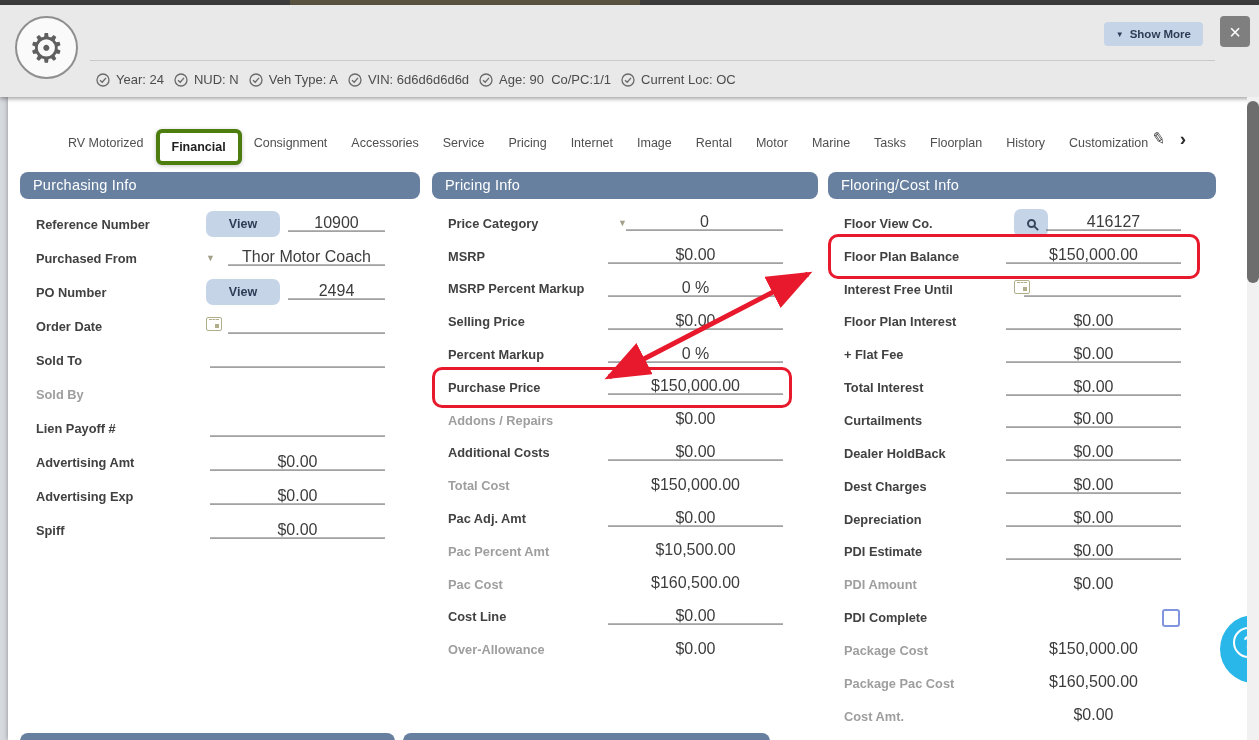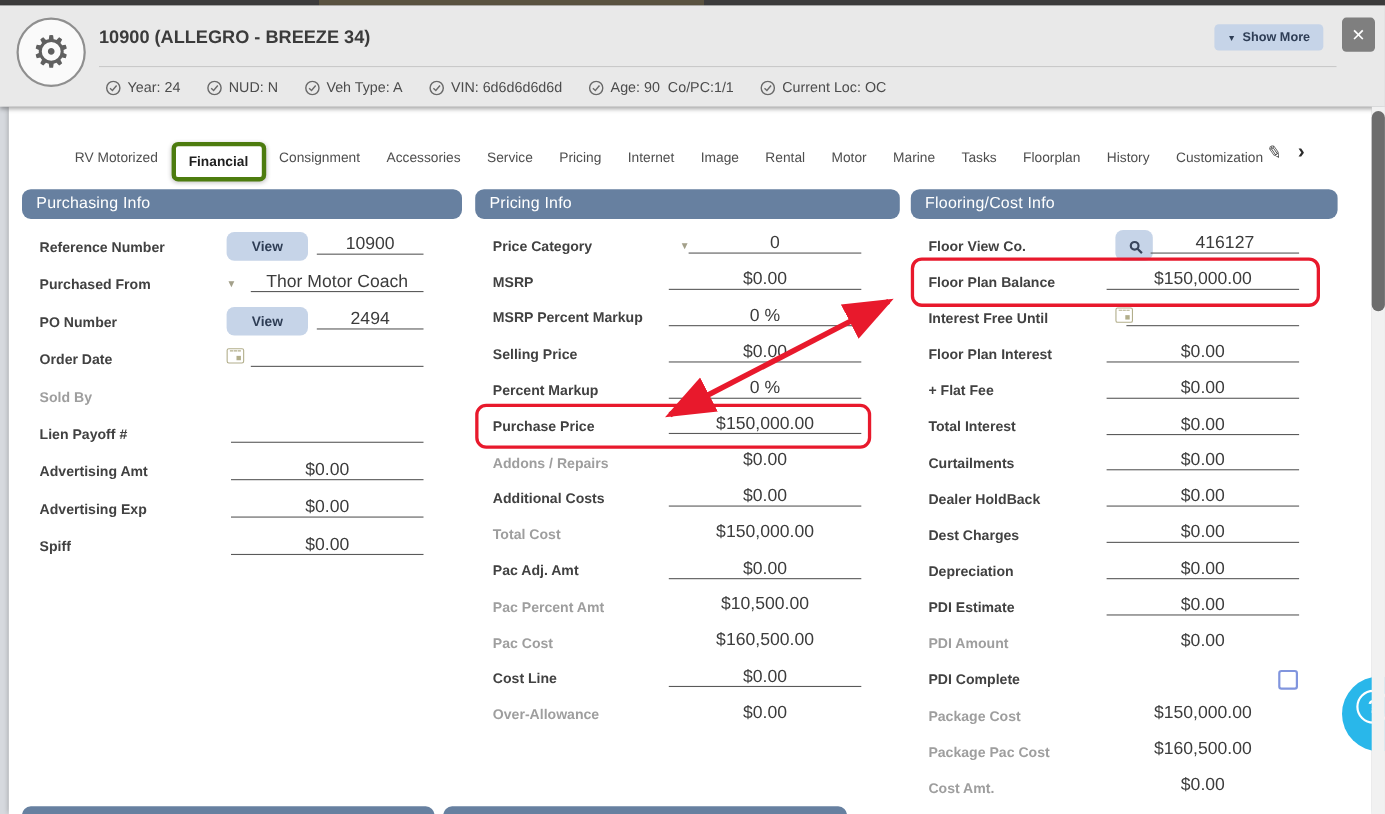--- a/index.html
+++ b/index.html
@@ -20,21 +20,21 @@
     background-image:linear-gradient(90deg,#3c3c3c 0 290px,#5a5340 290px 640px,#3c3c3c 640px)}
 
   
   .hdr{position:absolute;left:0;top:5px;width:1259px;height:92px;background:#e9e9e9;
     box-shadow:0 2px 4px rgba(0,0,0,.35);z-index:3}
   .logo{position:absolute;left:15px;top:11px;width:63px;height:63px;border:2px solid #8f8f8f;
     border-radius:50%;background:#fafafa;display:flex;align-items:center;justify-content:center}
   .logo .gear{font-family:"DejaVu Sans",sans-serif;font-size:40px;color:#5f5f5f;line-height:1}
   .hdr-title{position:absolute;left:90px;top:20px;font-size:16.5px;font-weight:bold;color:#3b3b3b}
   .hdr-rule{position:absolute;left:90px;top:55px;width:1125px;height:1px;background:#c9c9c9}
-  .badges{position:absolute;left:96px;top:67px;display:flex;gap:24px;align-items:center}
+  .badges{position:absolute;left:96px;top:67px;display:flex;gap:10px;align-items:center}
   .badge{display:flex;align-items:center;gap:6px;font-size:13px;color:#4c4c4c;white-space:pre}
   .badge svg{flex:0 0 auto}
   .showmore{position:absolute;right:56px;top:17px;height:24px;padding:0 12px;border:none;
     background:var(--btn-blue);border-radius:4px;color:var(--btn-text);font-weight:bold;
     font-size:11.5px;display:flex;align-items:center;gap:6px;cursor:pointer;font-family:inherit}
   .showmore .caret{font-size:8px}
   .closebtn{position:absolute;right:9px;top:11px;width:30px;height:31px;background:#7f7f7f;
     border:none;border-radius:4px;color:#fff;font-size:20px;line-height:1;cursor:pointer;font-family:inherit}
 
   
@@ -112,21 +112,20 @@
 </style>
 </head>
 <body>
 
 <div class="top-strip"></div>
 
 <div class="hdr">
   <div class="logo">
     <span class="gear">⚙</span>
   </div>
-  <div class="hdr-title">10900 (ALLEGRO - BREEZE 34)</div>
   <button class="showmore">
     <span class="caret">▼</span>
     <span>Show More</span>
   </button>
   <button class="closebtn">×</button>
   <div class="hdr-rule"></div>
   <div class="badges">
     <span class="badge"><svg width="14" height="14" viewBox="0 0 14 14">
           <circle cx="7" cy="7" r="6" fill="none" stroke="#6a6a6a" stroke-width="1.3"></circle>
           <path d="M4 7.2 L6.2 9.2 L10 4.8" fill="none" stroke="#6a6a6a" stroke-width="1.3"></path>
@@ -193,20 +192,24 @@
           <span class="flabel">PO Number</span>
           <button class="ctl ctl-view">View</button>
           <span class="fvalue edit after-view">2494</span>
         </div>
         <div class="frow">
           <span class="flabel">Order Date</span>
           <span class="ctl ctl-calendar"><span class="cal"></span></span>
           <span class="fvalue edit after-calendar"></span>
         </div>
         <div class="frow">
+          <span class="flabel">Sold To</span>
+          <span class="fvalue edit"></span>
+        </div>
+        <div class="frow">
           <span class="flabel dis">Sold By</span>
         </div>
         <div class="frow">
           <span class="flabel">Lien Payoff #</span>
           <span class="fvalue edit"></span>
         </div>
         <div class="frow">
           <span class="flabel">Advertising Amt</span>
           <span class="fvalue edit">$0.00</span>
         </div>

